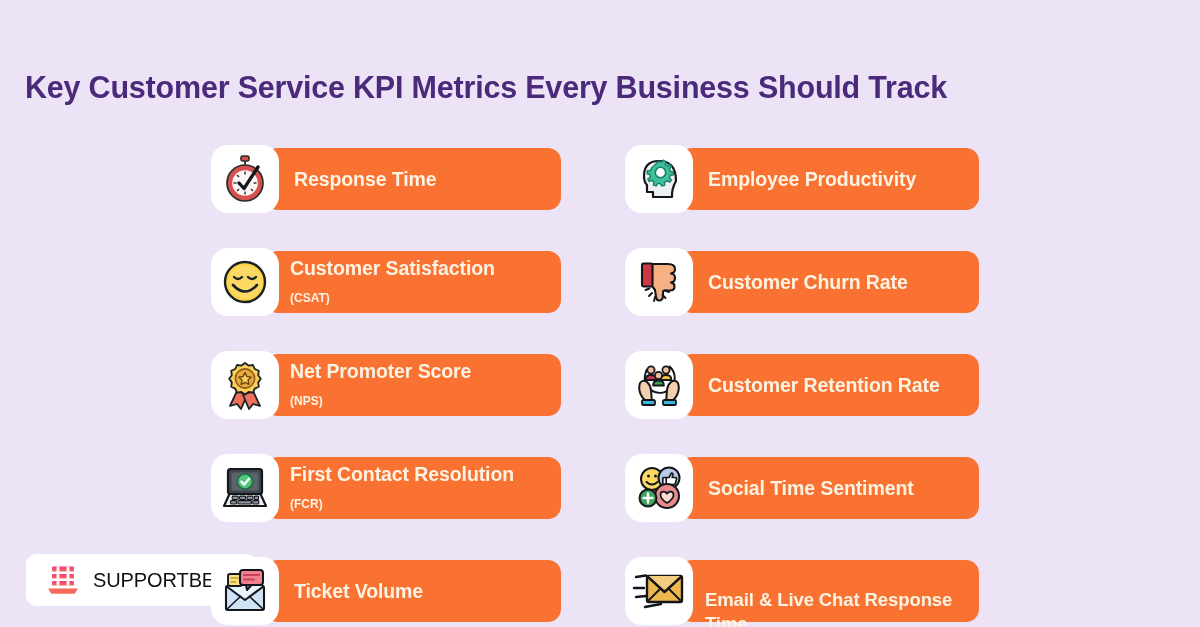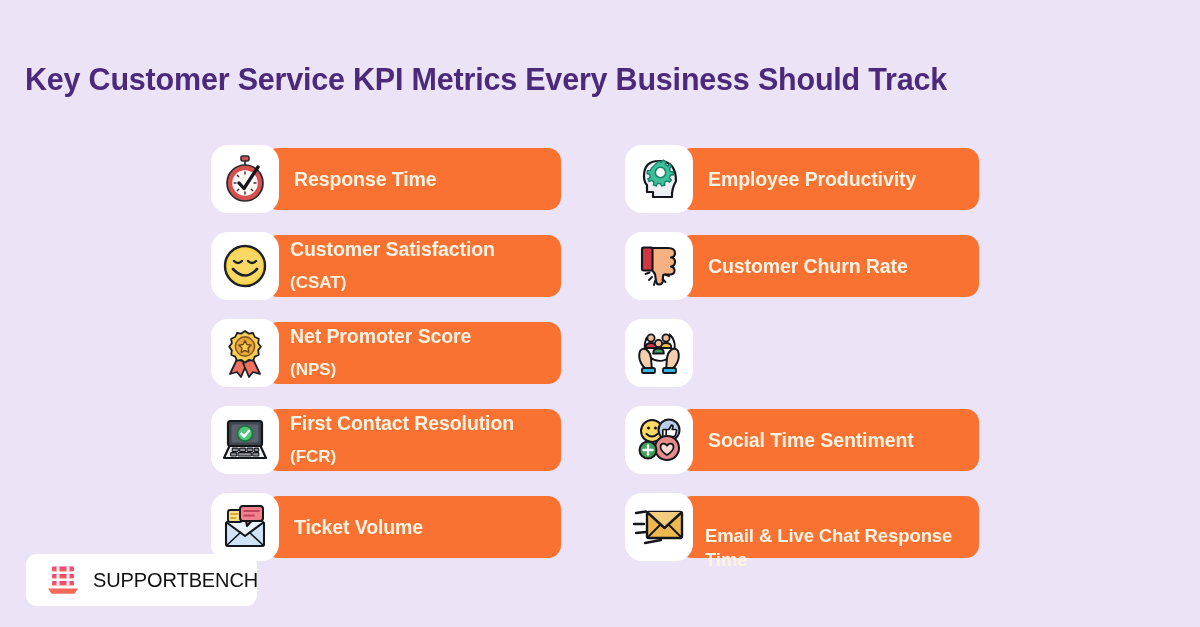--- a/index.html
+++ b/index.html
@@ -11,36 +11,36 @@
   }
   #infographic {
     position:relative;
     width:1200px; height:627px;
     background:#ece4f6;
   }
 
   
   #page-title {
     position:absolute;
-    top:62px; left:0; width:972px;
+    top:70px; left:0; width:972px;
     text-align:center;
     font-size:30.5px;
     font-weight:bold;
     color:#4b2a7b;
     letter-spacing:-0.2px;
     white-space:nowrap;
   }
 
   
   .column {
     position:absolute;
     top:145px;
     display:flex;
     flex-direction:column;
-    gap:19px;
+    gap:35px;
   }
   #column-left  { left:211px; }
   #column-right { left:625px; }
 
   .kpi-row {
     display:flex;
     align-items:center;
     height:68px;
   }
 
@@ -76,21 +76,21 @@
   #column-right .kpi-pill { width:300px; }
 
   .pill-label {
     font-size:19.5px;
     font-weight:bold;
     color:#fdf3e3;
     line-height:1.14;
     letter-spacing:-0.1px;
   }
   .pill-sub {
-    font-size:17px;
+    font-size:12px;
     font-weight:bold;
     color:#fdf3e3;
     line-height:1.3;
     margin-top:12px;
   }
   .kpi-pill.two-line { padding-left:25px; }
   .kpi-pill.wrap .pill-label { font-size:18.5px; line-height:1.26;margin-top:41px; }
   .kpi-pill.centered { padding-left:29px; }
 
   
@@ -279,20 +279,23 @@
             <circle cx="33" cy="11" r="3.6" fill="#f0bf9a"></circle>
             <path d="M27.6 21 q0-5 5.4-5 t5.4 5z" fill="#f5c33f"></path>
             <circle cx="25.5" cy="16.5" r="3.6" fill="#f0bf9a"></circle>
             <path d="M20.1 26.5 q0-5 5.4-5 t5.4 5z" fill="#3fa35a"></path>
           </g>
           <path d="M7 24 q-2 6 1 12 q3 6 9 8 h2 l-1-13 q-.5-5 -4-8 q-4-3 -7 1z" fill="#f3cfad" stroke="#14161c" stroke-width="2" stroke-linejoin="round"></path>
           <path d="M45 24 q2 6 -1 12 q-3 6 -9 8 h-2 l1-13 q.5-5 4-8 q4-3 7 1z" fill="#f3cfad" stroke="#14161c" stroke-width="2" stroke-linejoin="round"></path>
           <rect x="9" y="41" width="13" height="5" rx="1.6" fill="#3cb6dd" stroke="#14161c" stroke-width="1.8"></rect>
           <rect x="30" y="41" width="13" height="5" rx="1.6" fill="#3cb6dd" stroke="#14161c" stroke-width="1.8"></rect>
         </svg>
+      </div>
+      <div class="kpi-pill centered">
+        <div class="pill-label">Customer Retention Rate</div>
       </div>
     </div>
 
     <div class="kpi-row">
       <div class="icon-tile">
         <svg width="52" height="52" viewBox="0 0 52 52">
           <circle cx="19" cy="17" r="11" fill="#fbd964" stroke="#14161c" stroke-width="2"></circle>
           <circle cx="15.5" cy="14" r="1.5" fill="#14161c"></circle>
           <circle cx="22.5" cy="14" r="1.5" fill="#14161c"></circle>
           <path d="M13.5 20 q5.5 5 11 0" fill="none" stroke="#14161c" stroke-width="2" stroke-linecap="round"></path>

